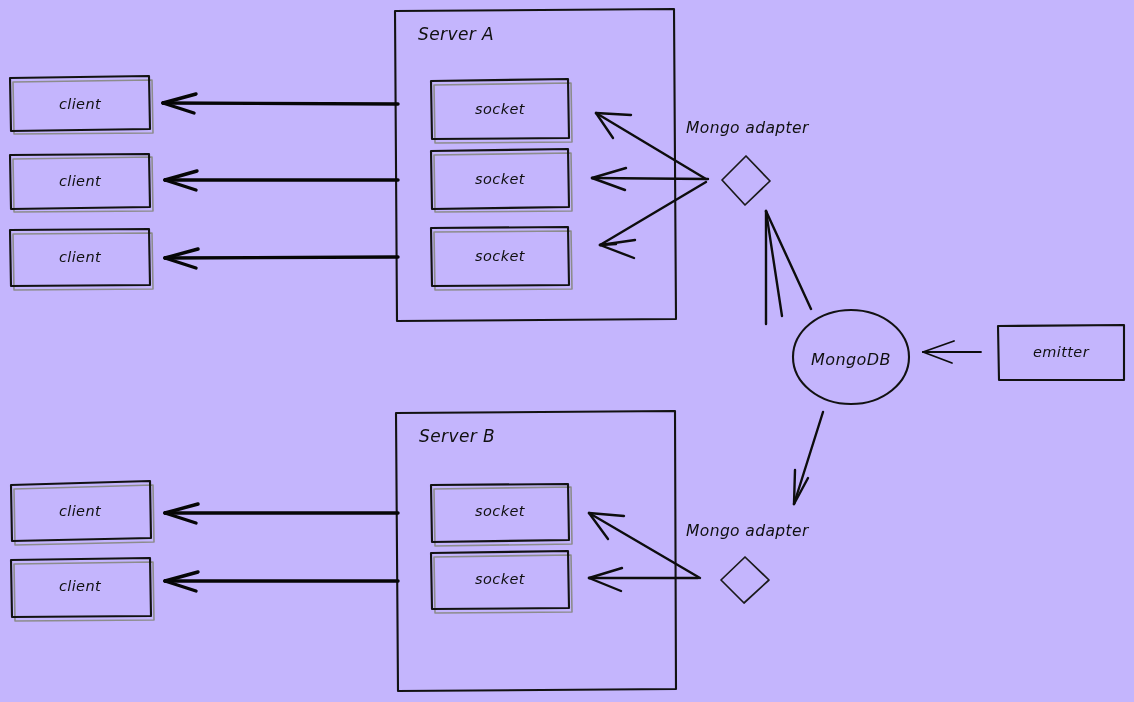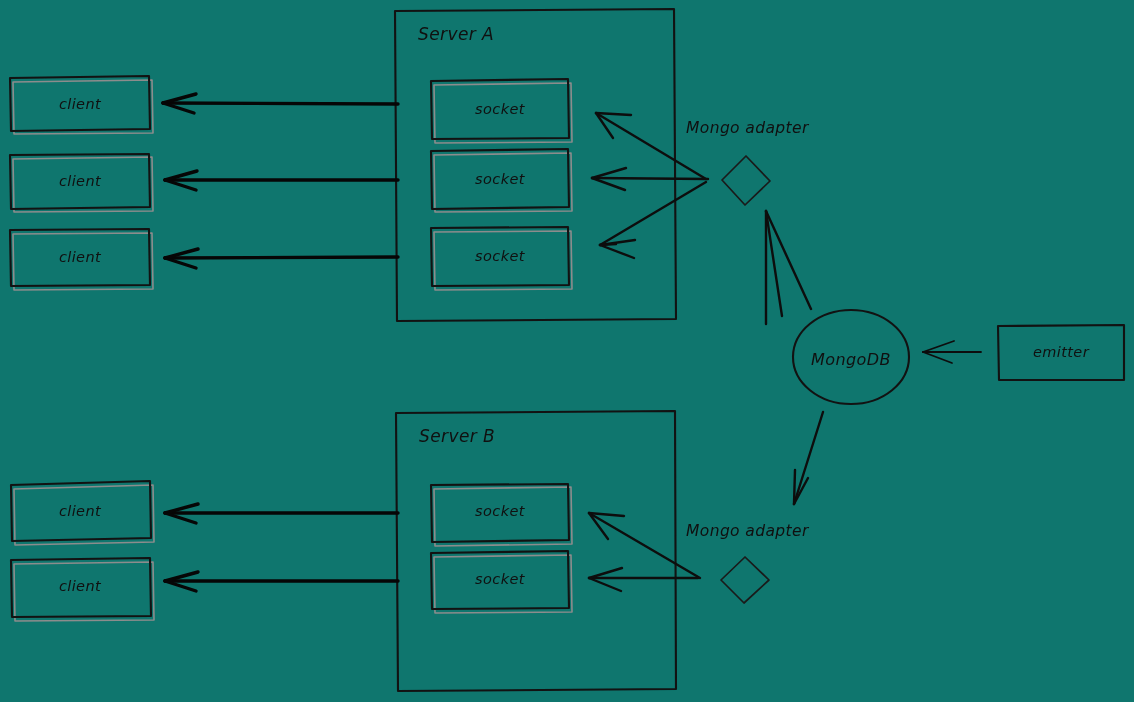--- a/index.html
+++ b/index.html
@@ -10,21 +10,21 @@
   body {
     width: 1134px;
     height: 702px;
     overflow: hidden;
     font-family: "DejaVu Sans", sans-serif;
   }
   #diagram-root {
     position: relative;
     width: 1134px;
     height: 702px;
-    background: #0f766e;
+    background: #c4b5fd;
   }
   svg#diagram-canvas {
     position: absolute;
     top: 0;
     left: 0;
     width: 1134px;
     height: 702px;
     display: block;
   }
   .sk-stroke {

